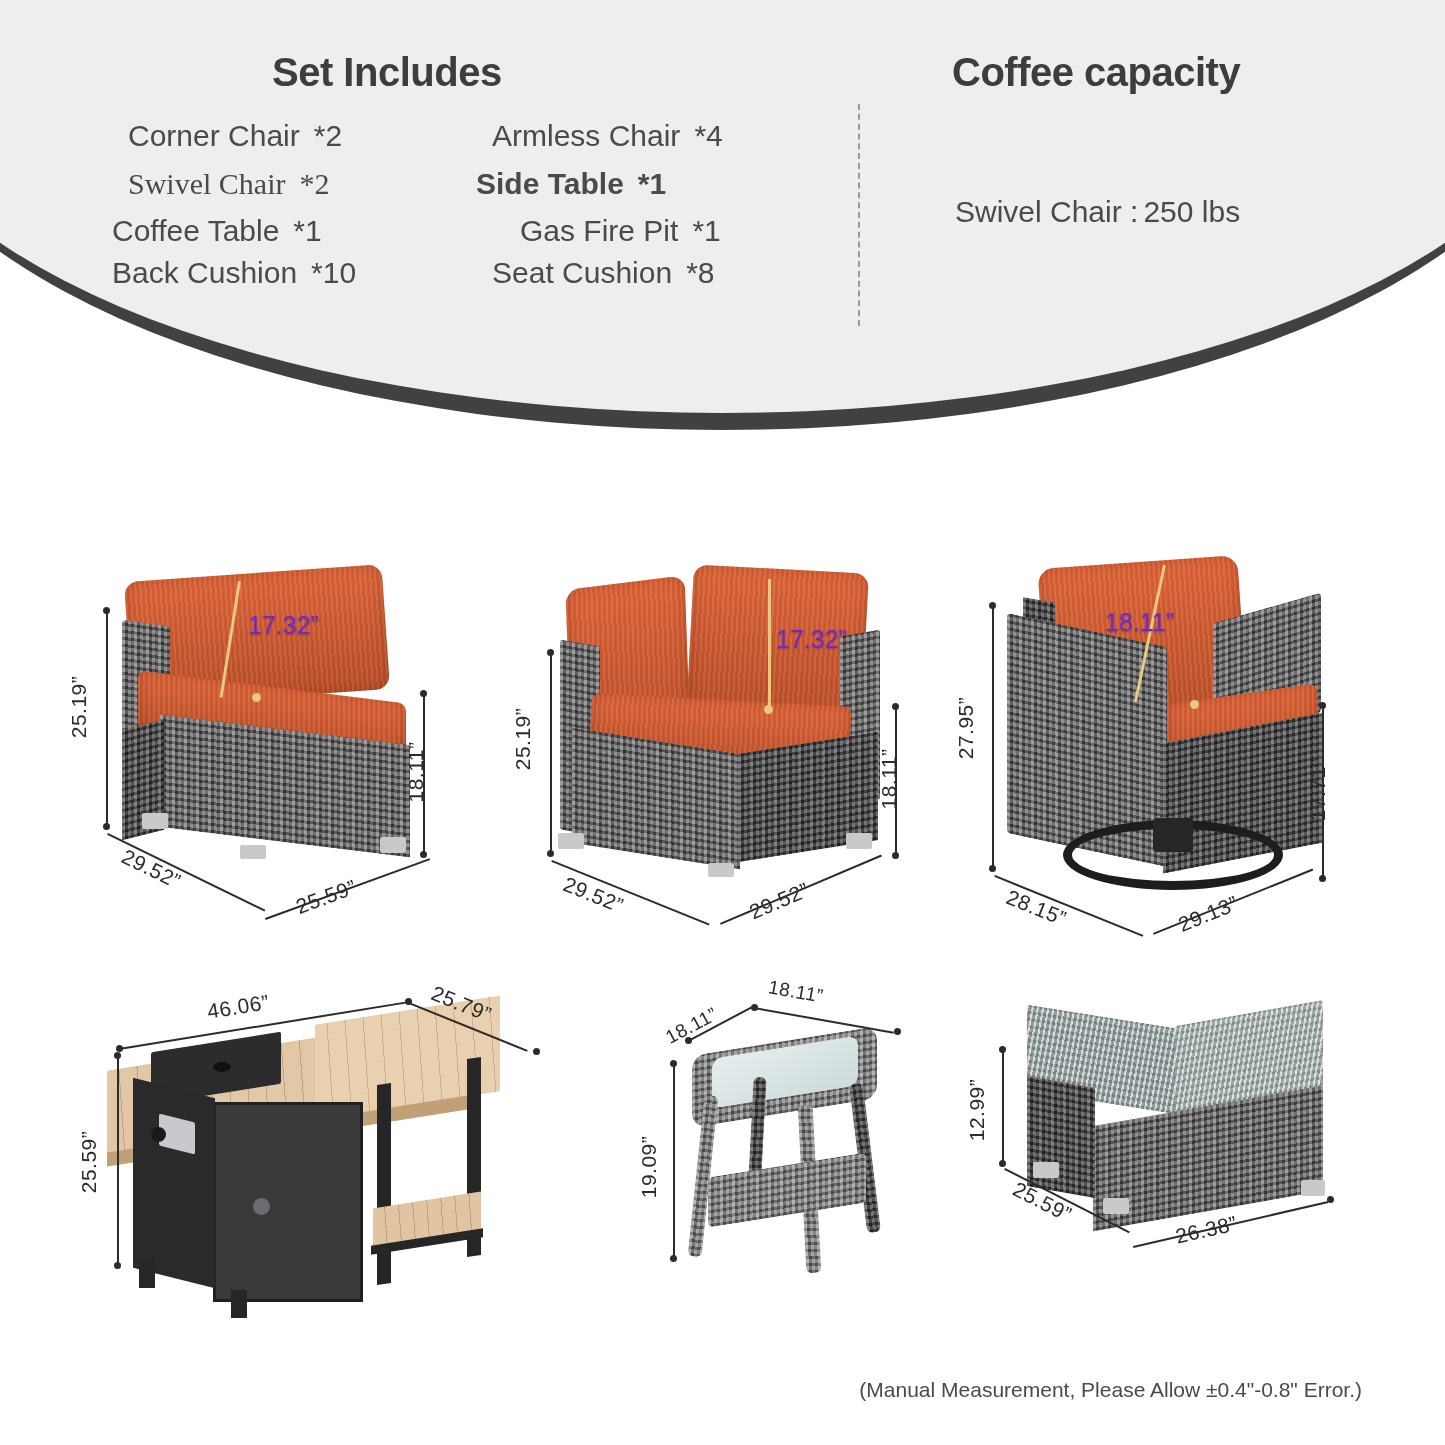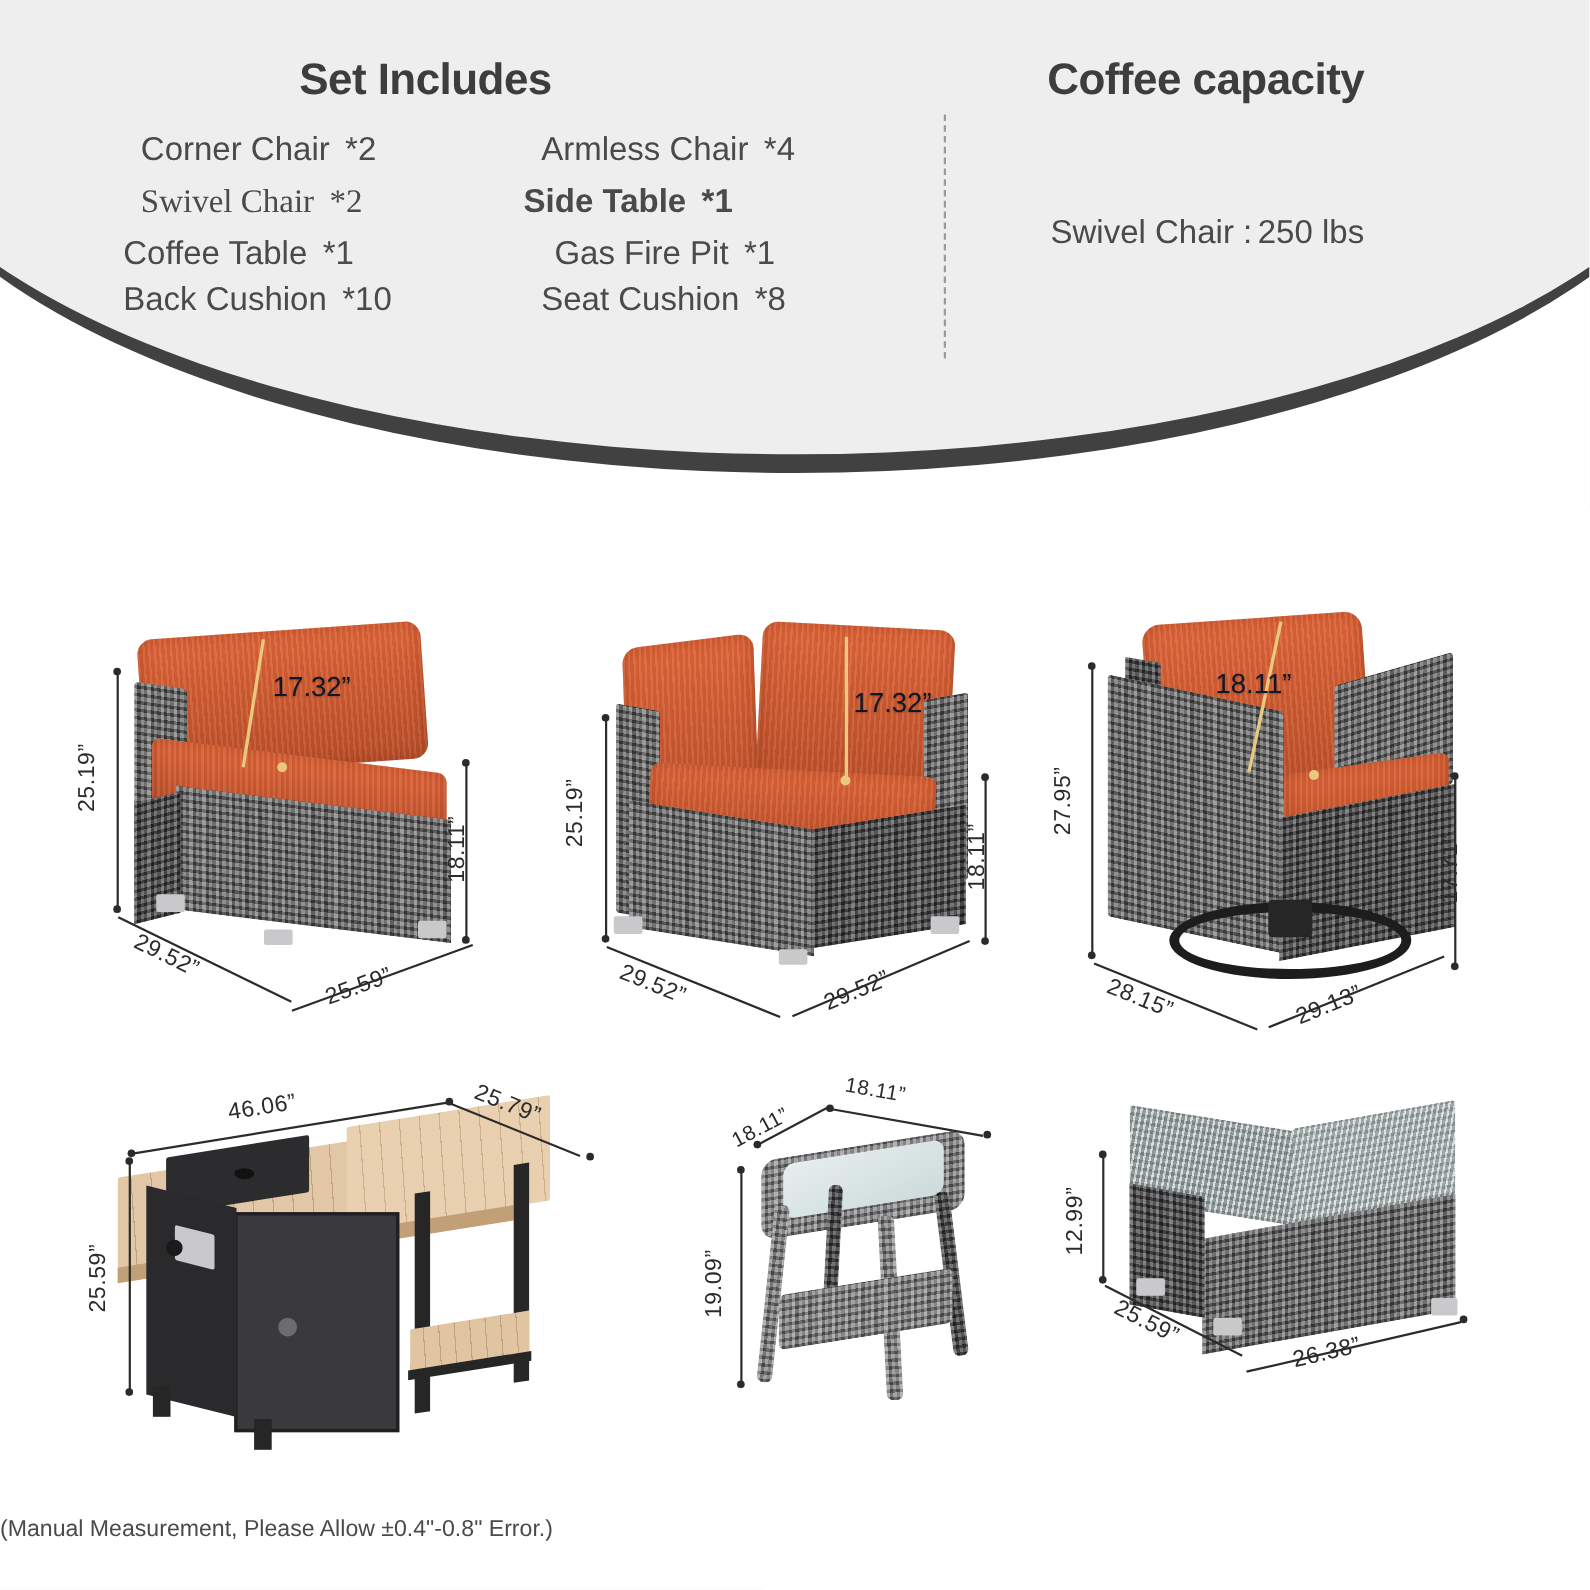--- a/index.html
+++ b/index.html
@@ -42,21 +42,21 @@
   .cell { position: absolute; }
 
   
   .dim {
     position: absolute;
     font-size: 21px; color: #2b2b2b;
     white-space: nowrap; letter-spacing: 0.5px;
   }
   .dim.sm { font-size: 19px; }
   .gold {
-    position: absolute; font-size: 25px; color: #0f172a;
+    position: absolute; font-size: 25px; color: #6d28d9;
     white-space: nowrap; font-weight: 500;
     text-shadow: 0 1px 2px rgba(90,40,10,.45);
   }
 
   
   .dline { position: absolute; background: #2b2b2b; }
   .dline.v { width: 1.6px; }
   .ddiag { position: absolute; height: 1.6px; background: #2b2b2b; transform-origin: 0 0; }
   .dot { position: absolute; width: 7px; height: 7px; border-radius: 50%; background: #2b2b2b; }
   .goldline { position: absolute; width: 2.5px; background: #e8c97e; transform-origin: 50% 0; }
@@ -92,21 +92,21 @@
   .cush::after {
     content:""; position:absolute; inset:0; border-radius:inherit;
     background: repeating-linear-gradient(90deg, rgba(255,255,255,.07) 0 2px, rgba(0,0,0,.05) 2px 5px);
   }
 
   .metal-foot { position: absolute; background: #c9c9cb; border-radius: 2px; }
   .black { background: #262626; position: absolute; }
 
   .footer-note {
     position: absolute; left: 0; top: 1378px; width: 1362px;
-    text-align: left; font-size: 21px; color: #4a4a4a;
+    text-align: right; font-size: 21px; color: #4a4a4a;
   }
 </style>
 </head>
 <body>
 
 <div id="page">
 
   <div class="header-wrap">
     <div class="header-ellipse"></div>
   </div>
@@ -129,21 +129,21 @@
     <div class="li" style="left:112px; top:256px;">
       <span>Back Cushion</span><span class="qty">*10</span>
     </div>
 
     <div class="li" style="left:492px; top:119px;">
       <span>Armless Chair</span><span class="qty">*4</span>
     </div>
     <div class="li" style="left:476px; top:167px;font-weight:bold;">
       <span>Side Table</span><span class="qty">*1</span>
     </div>
-    <div class="li" style="left:504px; top:214px;">
+    <div class="li" style="left:520px; top:214px;">
       <span>Gas Fire Pit</span><span class="qty">*1</span>
     </div>
     <div class="li" style="left:492px; top:256px;text-align:center;">
       <span>Seat Cushion</span><span class="qty">*8</span>
     </div>
 
     <div class="li" style="left:955px; top:195px;">
       <span>Swivel Chair</span>&nbsp;<span>:</span><span style="margin-left:5px">250 lbs</span>
     </div>
   </div>

